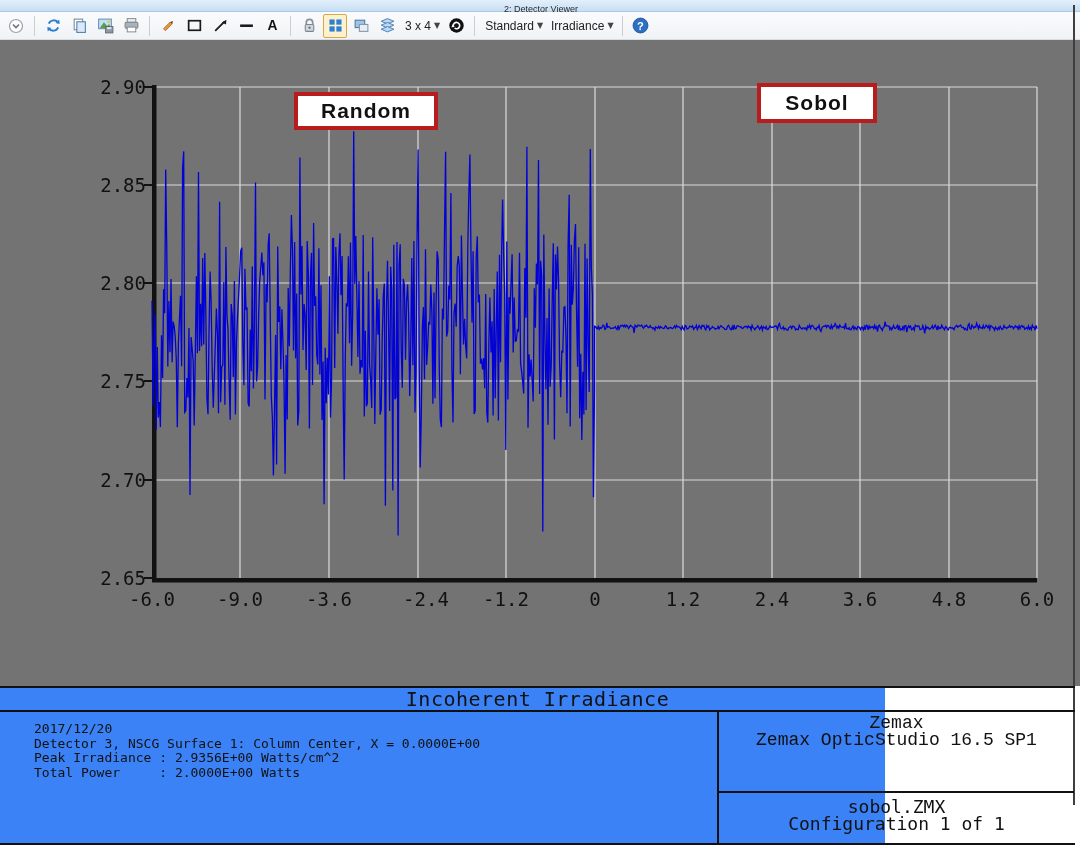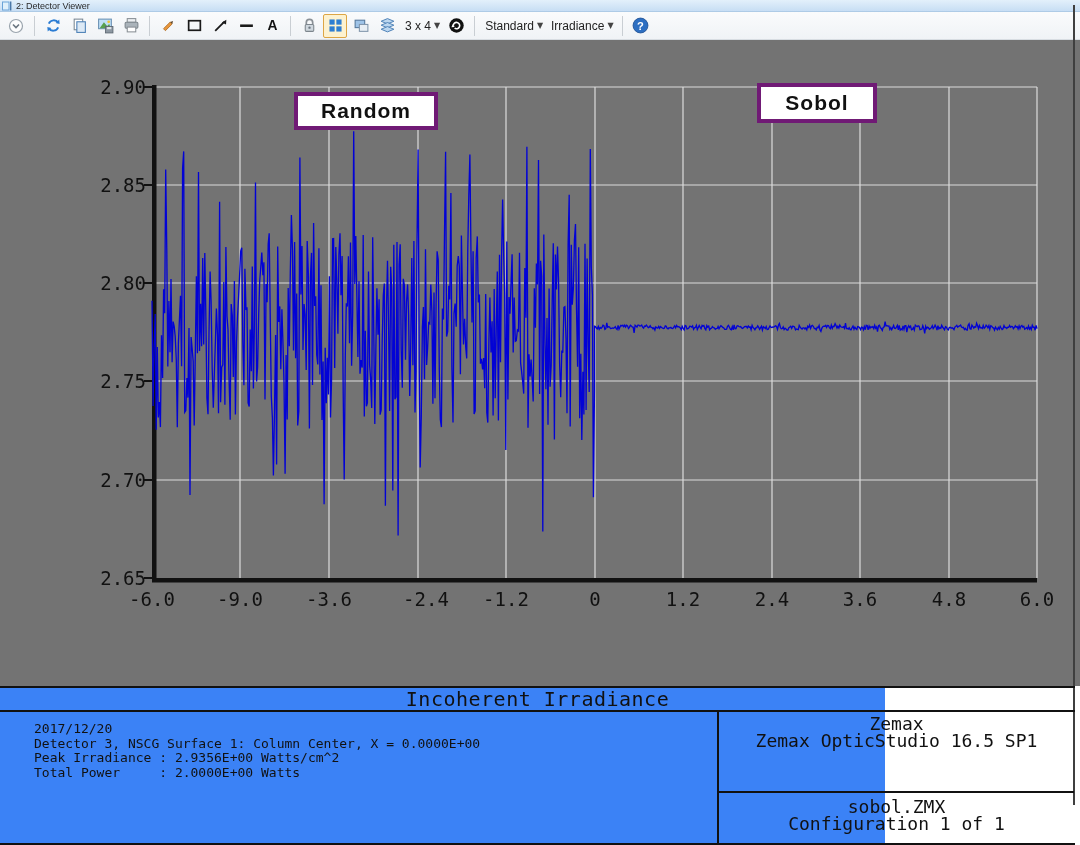--- a/index.html
+++ b/index.html
@@ -1,57 +1,57 @@
 <!DOCTYPE html>
 <html><head>
 <meta charset="utf-8">
 <style>
   html,body{margin:0;padding:0;background:#fff;}
   .app{position:relative;width:1080px;height:845px;background:#fff;overflow:hidden;
        font-family:"Liberation Sans",sans-serif;}
   
   .titlebar{position:absolute;left:0;top:0;width:1080px;height:12px;
     background:linear-gradient(#e3f0fb,#c7def4);border-bottom:1px solid #aecbe6;
-    display:flex;align-items:center;gap:4px;padding-left:2px;box-sizing:border-box;}
+    display:flex;align-items:center;gap:4px;padding-left:2px;box-sizing:border-box;flex-direction:column;}
   .titletext{font-size:9px;color:#2a2a2a;line-height:10px;}
   
   .toolbar{position:absolute;left:0;top:12px;width:1080px;height:28px;
     background:linear-gradient(#fafbfc,#f0f3f6);border-bottom:1px solid #d8dde2;
     display:flex;align-items:center;padding-left:4px;box-sizing:border-box;gap:2px;}
   .btn{width:22px;height:22px;display:flex;align-items:center;justify-content:center;
     border:1px solid transparent;border-radius:2px;}
   .btn.active{border:1px solid #dda645;background:#fdf2d0;}
   .sep{width:1px;height:20px;background:#c9ced3;margin:0 4px;}
   .tbtext{font-size:12px;color:#222;padding:0 2px 0 4px;display:flex;align-items:center;gap:3px;}
   .caret{font-family:"DejaVu Sans",sans-serif;font-size:8px;color:#444;}
   
   .chart-area{position:absolute;left:0;top:40px;width:1080px;height:646px;background:#737373;}
   .chart-area svg{position:absolute;left:0;top:0;}
   .xt{position:absolute;width:80px;top:548px;text-align:center;
       font-family:"DejaVu Sans Mono",monospace;font-size:19px;color:#111;}
   .yt{position:absolute;left:80px;width:66px;text-align:right;
       font-family:"DejaVu Sans Mono",monospace;font-size:19px;color:#111;}
-  .annot{position:absolute;background:#fff;border:4px solid #701a75;
+  .annot{position:absolute;background:#fff;border:4px solid #b91c1c;
       display:flex;align-items:center;justify-content:center;
       font-weight:bold;font-size:21px;color:#111;letter-spacing:1px;}
   .win-right-border{position:absolute;left:1073px;top:5px;width:2px;height:800px;background:#3f3f3f;}
   
   .footer{position:absolute;left:0;top:686px;width:885px;height:159px;background:#3b82f6;
       font-family:"DejaVu Sans Mono",monospace;color:#111;}
   .f-title-row{position:absolute;left:0;top:0;width:1075px;height:22px;
       border-top:2px solid #111;border-bottom:2px solid #111;
       display:flex;align-items:center;justify-content:center;
       font-size:20px;letter-spacing:0.5px;}
   .f-left{position:absolute;left:0;top:26px;width:717px;height:131px;
       padding:10px 0 0 34px;box-sizing:border-box;}
   .f-left div{font-size:13px;line-height:14.6px;white-space:pre;}
   .f-right{position:absolute;left:717px;top:26px;width:357px;height:131px;
       border-left:2px solid #111;box-sizing:border-box;}
   .f-brand{height:81px;border-bottom:2px solid #111;box-sizing:border-box;
-      text-align:center;padding-top:3px;font-size:18px;line-height:17px;}
+      text-align:center;padding-top:3px;font-size:18px;line-height:17px;font-family:Liberation Mono, monospace;}
   .f-file{height:48px;text-align:center;padding-top:5px;font-size:18px;line-height:17px;}
   .f-bottom-line{position:absolute;left:0;top:157px;width:1075px;height:2px;background:#111;}
 </style>
 </head>
 <body>
 
 <div class="app">
 
   <div class="titlebar">
     <svg width="10" height="10" viewBox="0 0 10 10">

